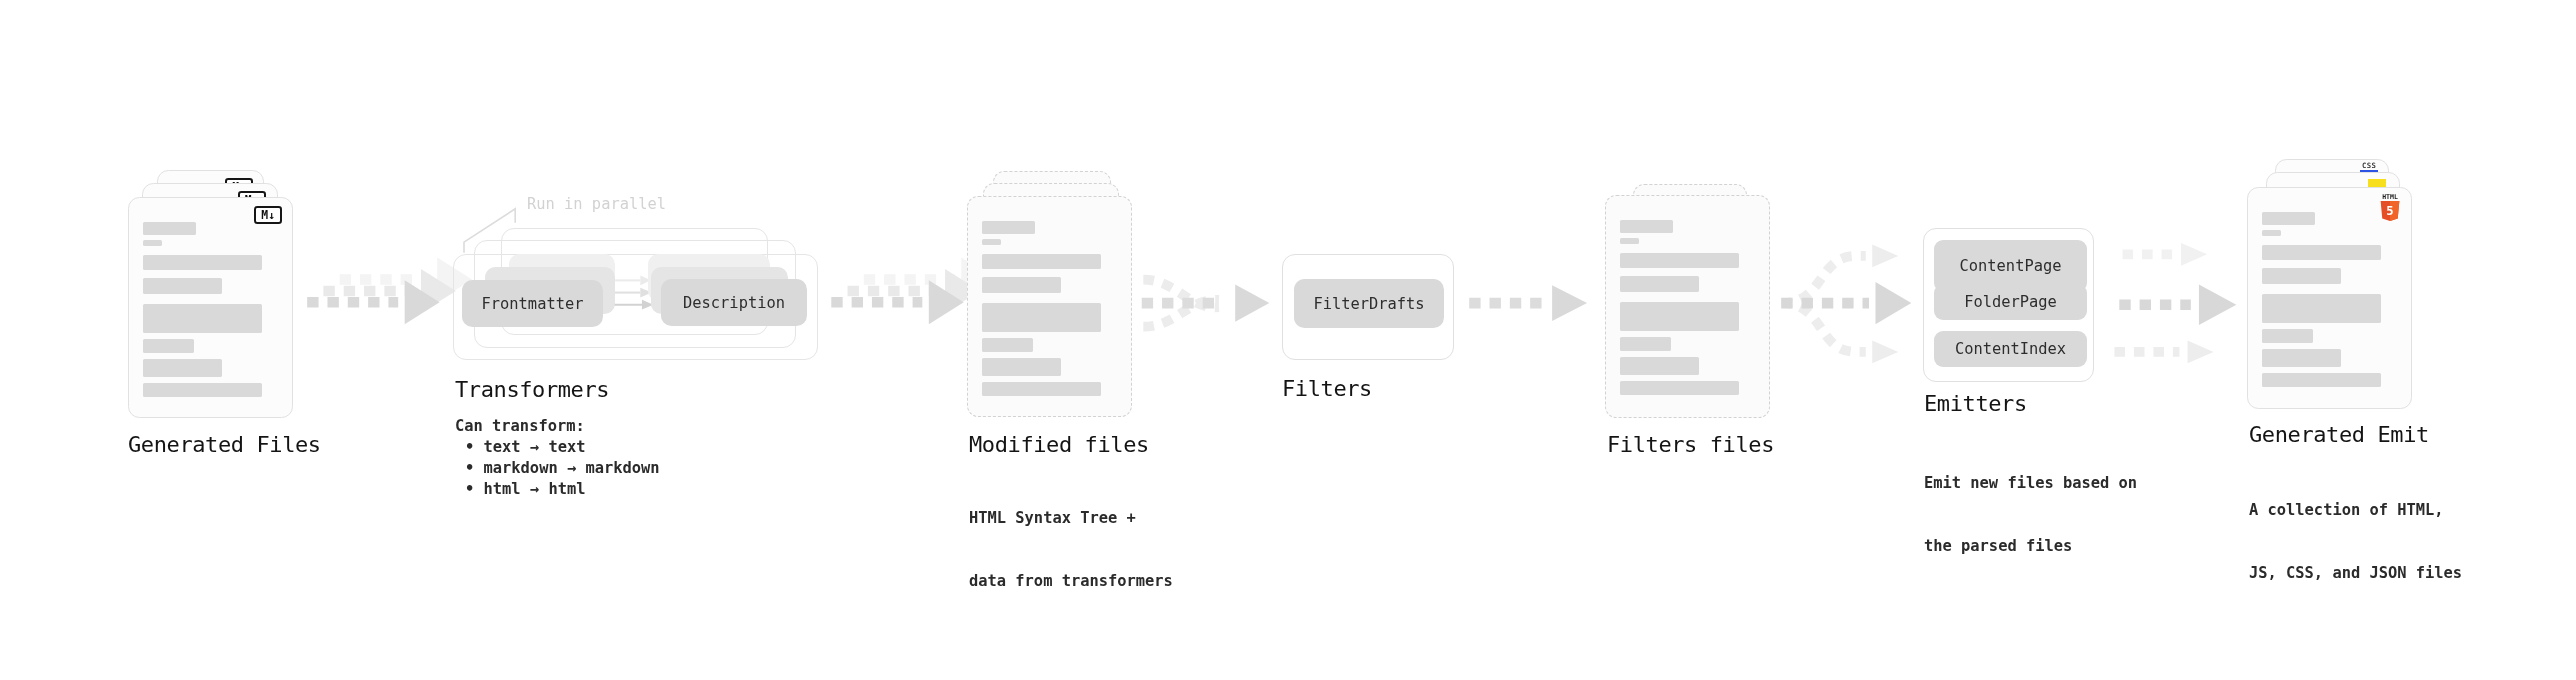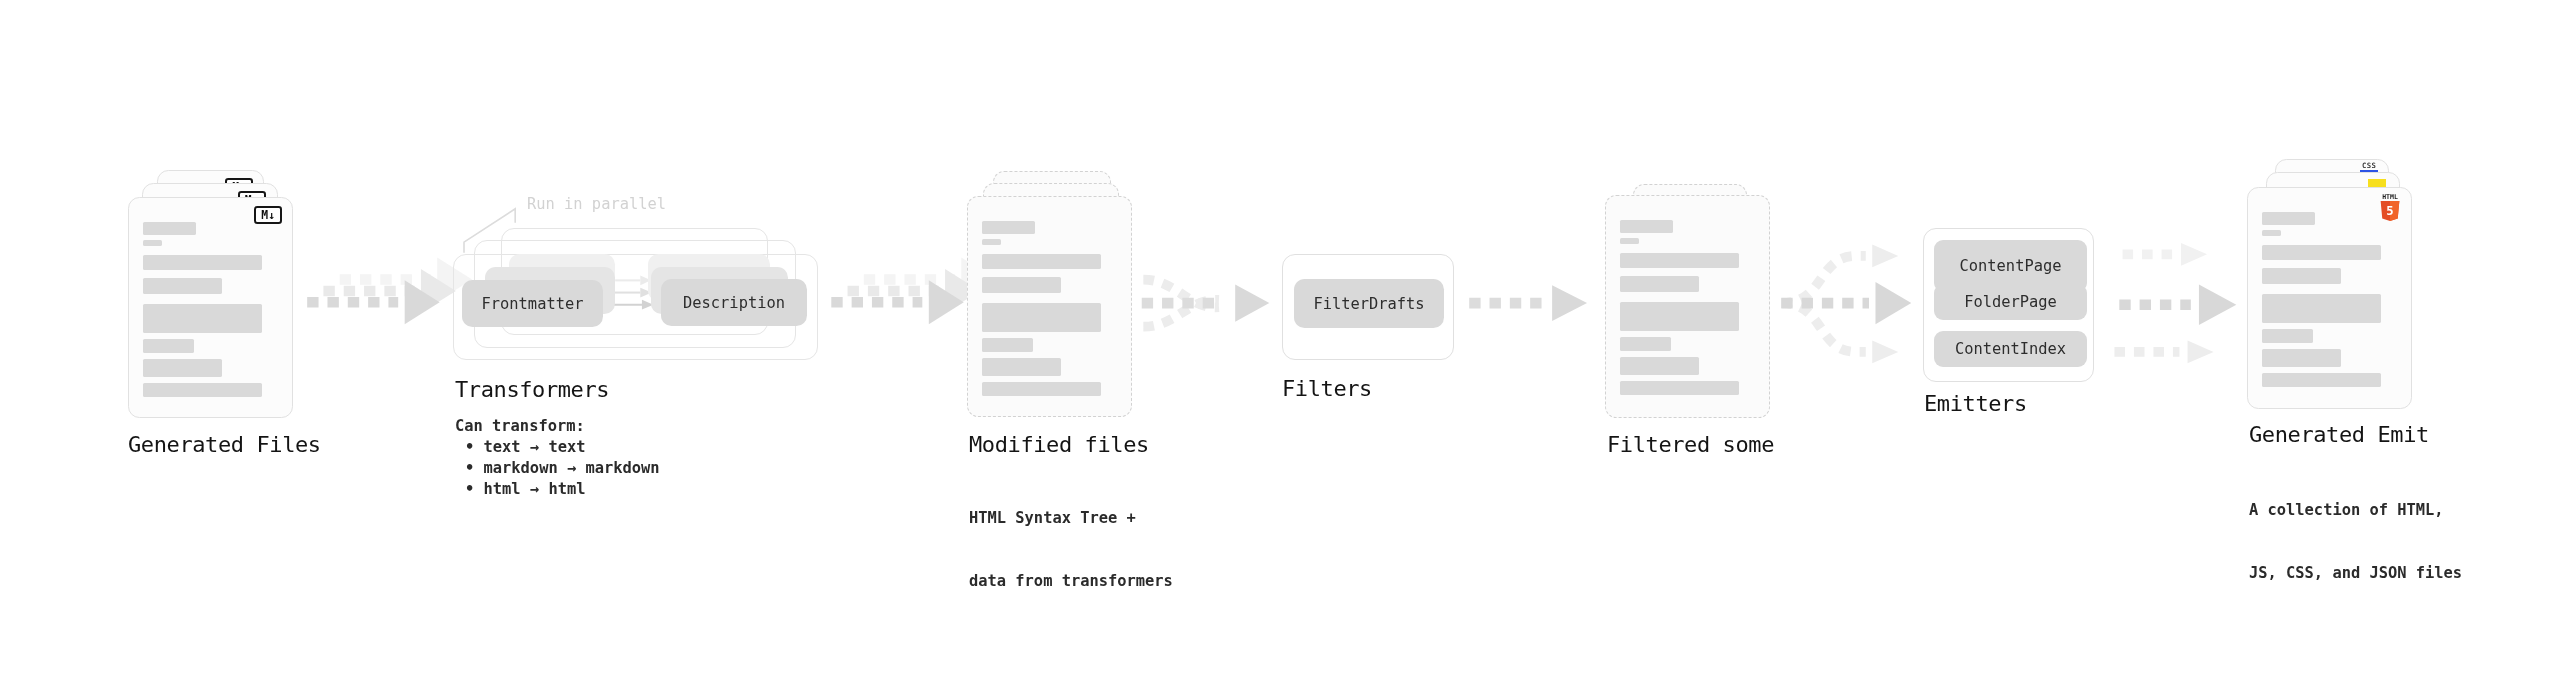--- a/index.html
+++ b/index.html
@@ -166,27 +166,31 @@
         <div class="bar" style="top: 24.4px; width: 53px; height: 12.2px;"></div>
         <div class="bar" style="top: 42px; width: 18.7px; height: 5.7px;"></div>
         <div class="bar" style="top: 57px; width: 119px; height: 14.6px;"></div>
         <div class="bar" style="top: 80px; width: 79px; height: 16.3px;"></div>
         <div class="bar" style="top: 106px; width: 119px; height: 29px;"></div>
         <div class="bar" style="top: 141px; width: 51px; height: 14px;"></div>
         <div class="bar" style="top: 161px; width: 79px; height: 18px;"></div>
         <div class="bar" style="top: 185px; width: 119px; height: 14px;"></div>
       </div>
   </div>
-  <div class="title" style="left:1607px;top:432px">Filtered some</div>
+  <div class="title" style="left:1607px;top:432px">Filters files</div>
 
   <div class="panel" style="left:1923px;top:228px;width:171px;height:154px"></div>
   <div class="pill" style="left:1934px;top:240px;width:153px;height:52px;border-radius:9px">ContentPage</div>
   <div class="pill" style="left:1934px;top:284px;width:153px;height:36px;border-radius:9px">FolderPage</div>
   <div class="pill" style="left:1934px;top:331px;width:153px;height:36px;border-radius:9px">ContentIndex</div>
   <div class="title" style="left:1924px;top:391px">Emitters</div>
+  <div class="desc" style="left:1924px;top:431px">
+    <span>Emit new files based on</span>
+    <span>the parsed files</span>
+  </div>
 
   <div class="card" style="left:2275px;top:159px;width:114px;height:49px">
     <div class="cssbadge" style="right:9.8px;top:2.4px">
       <div class="txt">CSS</div>
       <div class="barline"></div>
     </div>
   </div>
   <div class="card" style="left:2266px;top:172px;width:134px;height:49px">
     <div class="jsbadge" style="right:13px;top:5.7px"></div>
   </div>

